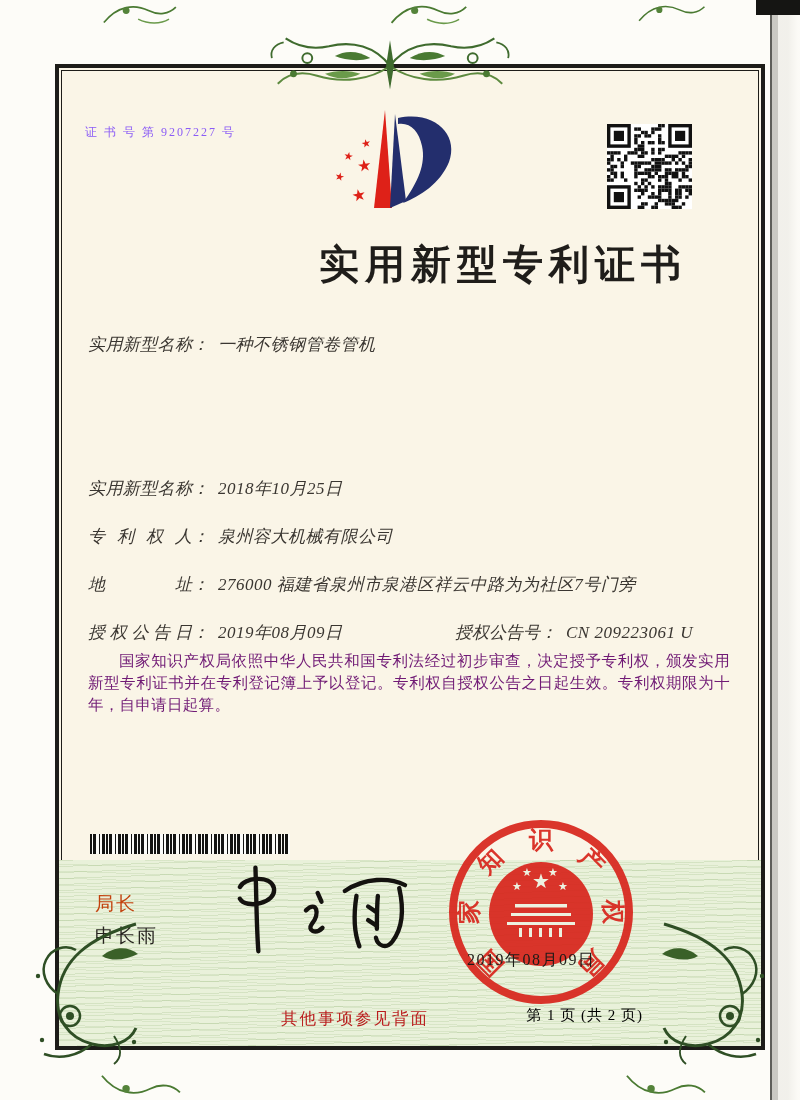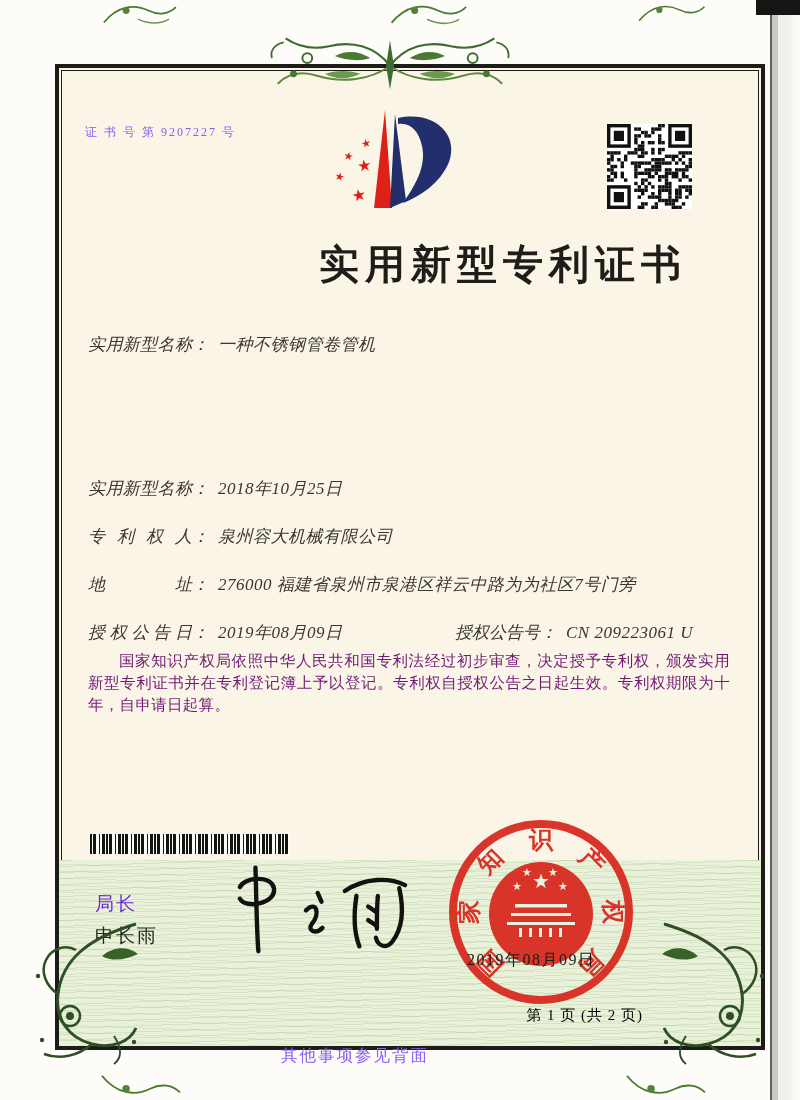--- a/index.html
+++ b/index.html
@@ -36,34 +36,34 @@
   .f-value{letter-spacing:.5px;}
   .f-extra{position:absolute;left:367px;top:0;}
 
   .paras{position:absolute;left:29px;top:582px;width:642px;font-size:15.5px;line-height:22px;
     color:#701a75;text-align:justify;letter-spacing:.3px;}
   .paras p{margin:0;text-indent:2em;}
 
   .barcode{position:absolute;left:31px;top:766px;width:200px;height:20px;
     background:repeating-linear-gradient(90deg,#141412 0 2px,#fbfbf8 2px 3px,#141412 3px 6px,#fbfbf8 6px 9px,#141412 9px 10px,#fbfbf8 10px 12px,#141412 12px 15px,#fbfbf8 15px 16px);}
 
-  .signer-title{position:absolute;left:36px;top:823px;font-size:19px;color:#6d28d9;
+  .signer-title{position:absolute;left:36px;top:823px;font-size:19px;color:#c2410c;
     font-family:"Liberation Sans","DejaVu Sans",sans-serif;letter-spacing:2px;}
   .signer-name{position:absolute;left:36px;top:855px;font-size:19px;color:#26231f;
     font-family:"Liberation Sans","DejaVu Sans",sans-serif;letter-spacing:2px;}
   .signature{position:absolute;left:145px;top:788px;width:235px;height:102px;}
 
   .seal{position:absolute;left:382px;top:744px;width:200px;height:200px;opacity:.92;}
   .seal-date{position:absolute;left:408px;top:882px;width:190px;font-size:16px;
     letter-spacing:1.5px;color:#1c1b18;z-index:5;}
 
   .page-info{position:absolute;left:0;top:938px;width:584px;text-align:right;
     font-size:15px;color:#000000;letter-spacing:1px;}
-  .back-note{position:absolute;left:0;top:1045px;width:710px;text-align:center;
-    font-size:16.5px;color:#8b5cf6;letter-spacing:2px;}
+  .back-note{position:absolute;left:0;top:1008px;width:710px;text-align:center;
+    font-size:16.5px;color:#b91c1c;letter-spacing:2px;}
 
   .top-flourish{position:absolute;left:262px;top:34px;width:256px;height:60px;z-index:3;}
   .sprig{position:absolute;z-index:2;}
   .corner-fl{position:absolute;width:130px;height:150px;z-index:4;}
   .corner-fl.bl{left:18px;top:916px;}
   .corner-fl.br{left:652px;top:916px;transform:scaleX(-1);}
 </style>
 </head>
 <body>
 

